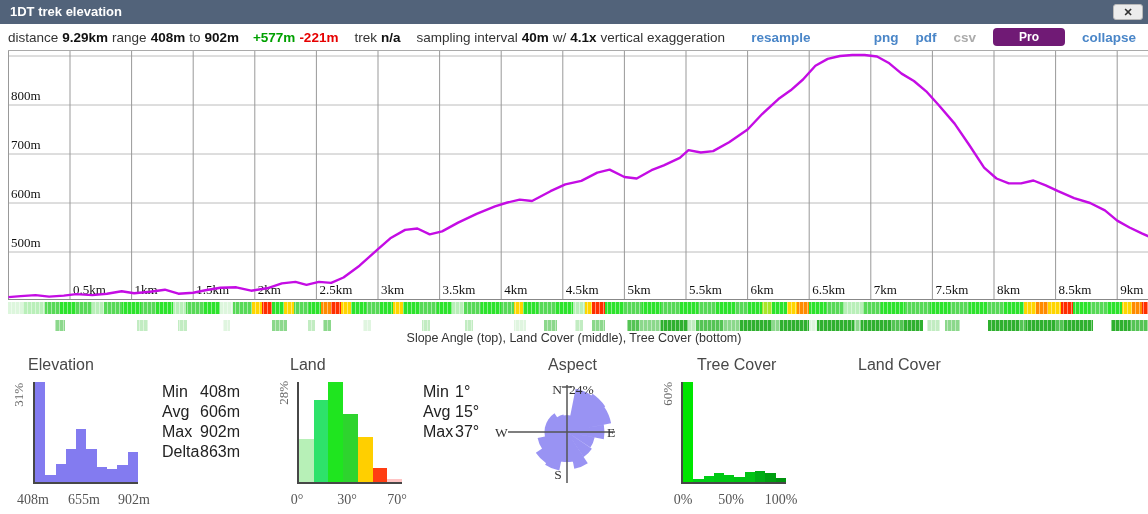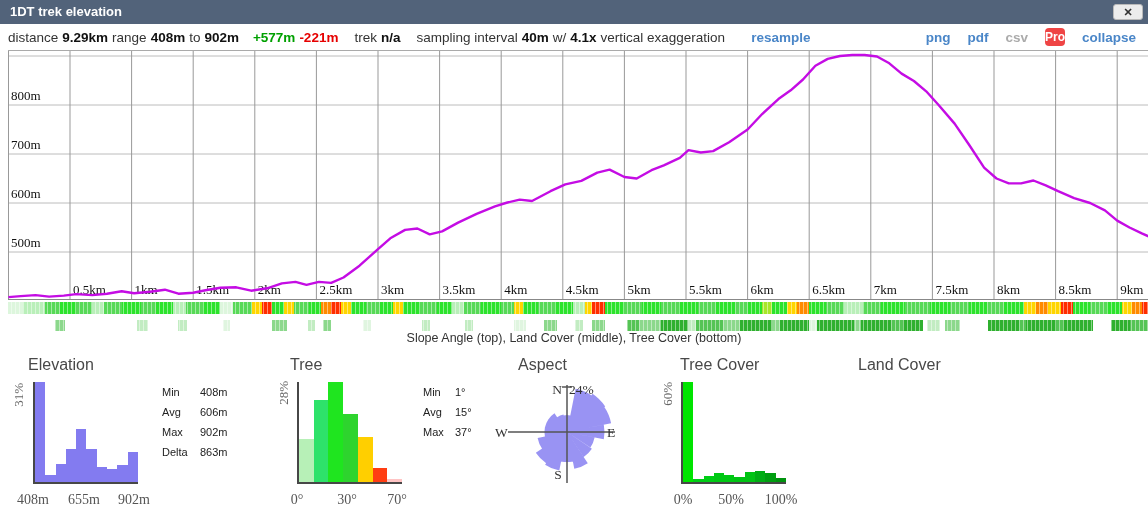--- a/index.html
+++ b/index.html
@@ -13,41 +13,41 @@
   .toolbar{position:absolute;top:24px;left:0;right:0;height:26px;display:flex;align-items:center;
            padding:0 8px;font-size:13.5px;white-space:nowrap;color:#333}
   .tl{margin-right:4px}
   .tv{font-weight:700;color:#111;margin-right:4px}
   .gain{font-weight:700;color:#00a000;margin-right:4px;margin-left:10px}
   .loss{font-weight:700;color:#e60000;margin-right:4px}
   .g12{margin-left:12px}.g22{margin-left:22px}
   .link{color:#4a86c8;font-weight:700;cursor:pointer;text-decoration:none}
   .csvlink{color:#ababab;font-weight:700;cursor:pointer}
   .tbright{margin-left:auto;display:flex;gap:17px;align-items:center;padding-right:4px}
-  .pro{background:#ef4444;color:#fff;font-weight:700;font-size:12px;padding:2px 0;border-radius:4px;cursor:pointer}
+  .pro{background:#701a75;color:#fff;font-weight:700;font-size:12px;padding:2px 26px;border-radius:4px;cursor:pointer}
   #profile-svg{position:absolute;top:50px;left:0}
   .axlab{font-family:"Liberation Serif",serif;font-size:13px;fill:#111}
   .roselab{font-family:"Liberation Serif",serif;font-size:13.5px;fill:#333}
   .strip{position:absolute;left:0;width:1148px;overflow:hidden}
   #strip-slope{top:302px;height:12px}
   #strip-land{top:316px;height:4px}
   #strip-tree{top:320px;height:11px}
   .seg{position:absolute;top:0;bottom:0}
   .strip::after{content:"";position:absolute;left:0;top:0;right:0;bottom:0;
      background:repeating-linear-gradient(90deg,rgba(255,255,255,0) 0 3px,rgba(255,255,255,.45) 3px 4px)}
   .caption{position:absolute;top:331px;left:0;width:100%;text-align:center;font-size:12.5px;color:#333}
   .ptitle{position:absolute;font-size:16px;color:#484848}
   .vlab{position:absolute;font-family:"Liberation Serif",serif;font-size:13px;color:#666;
         writing-mode:vertical-rl;transform:rotate(180deg)}
   .hist{position:absolute;display:flex;align-items:flex-end;width:103px;height:100px;
         border-left:2px solid #474747;border-bottom:2px solid #474747;box-sizing:content-box}
   .bar{flex:1 1 0}
   .hxl{position:absolute;top:492px;transform:translateX(-50%);
        font-family:"Liberation Serif",serif;font-size:14px;color:#555}
-  .stats{position:absolute;font-size:11px;color:#222}
+  .stats{position:absolute;font-size:16px;color:#222}
   .srow{height:20px;line-height:20px}
   .sl{display:inline-block}
   #aspect-svg{position:absolute;left:490px;top:365px}
 </style>
 </head>
 <body>
 
 <div class="titlebar">
   <span>1DT trek elevation</span>
   <button class="closebtn"><span>✕</span></button>
@@ -270,54 +270,54 @@
 <span class="hxl" style="left:33px">408m</span>
 <span class="hxl" style="left:84px">655m</span>
 <span class="hxl" style="left:134px">902m</span>
 <div class="stats" style="left:162px;top:382px">
   <div class="srow"><span class="sl" style="width:38px">Min</span><span>408m</span></div>
   <div class="srow"><span class="sl" style="width:38px">Avg</span><span>606m</span></div>
   <div class="srow"><span class="sl" style="width:38px">Max</span><span>902m</span></div>
   <div class="srow"><span class="sl" style="width:38px">Delta</span><span>863m</span></div>
 </div>
 
-<div class="ptitle" style="left:290px;top:356px">Tree</div>
+<div class="ptitle" style="left:290px;top:356px">Land</div>
 <div class="vlab" style="left:276px;top:381px">28%</div>
 <div id="hist-slope" class="hist" style="left:297px;top:382px">
     <div class="bar" style="height: 42.8571%; background: rgb(183, 240, 183);"></div>
     <div class="bar" style="height: 82.1429%; background: rgb(46, 226, 106);"></div>
     <div class="bar" style="height: 100%; background: rgb(31, 229, 31);"></div>
     <div class="bar" style="height: 67.8571%; background: rgb(46, 212, 46);"></div>
     <div class="bar" style="height: 44.6429%; background: rgb(255, 207, 0);"></div>
     <div class="bar" style="height: 14.2857%; background: rgb(255, 61, 18);"></div>
     <div class="bar" style="height: 2.85714%; background: rgb(255, 196, 196);"></div>
   </div>
 <span class="hxl" style="left:297px">0°</span>
 <span class="hxl" style="left:347px">30°</span>
 <span class="hxl" style="left:397px">70°</span>
 <div class="stats" style="left:423px;top:382px">
   <div class="srow"><span class="sl" style="width:32px">Min</span><span>1°</span></div>
   <div class="srow"><span class="sl" style="width:32px">Avg</span><span>15°</span></div>
   <div class="srow"><span class="sl" style="width:32px">Max</span><span>37°</span></div>
 </div>
 
-<div class="ptitle" style="left:518px;top:356px">Aspect</div>
+<div class="ptitle" style="left:548px;top:356px">Aspect</div>
 <svg id="aspect-svg" width="150" height="125">
     <path d="M77,67 L73.7,50.4 A16.9,16.9 0 0 1 80.3,50.4 ZM77,67 L85.6,23.8 A44.1,44.1 0 0 1 101.5,30.4 ZM77,67 L102.5,28.8 A45.9,45.9 0 0 1 115.2,41.5 ZM77,67 L114.4,42.0 A45.0,45.0 0 0 1 121.1,58.2 ZM77,67 L113.8,59.7 A37.5,37.5 0 0 1 113.8,74.3 ZM77,67 L104.6,72.5 A28.1,28.1 0 0 1 100.4,82.6 ZM77,67 L101.9,83.7 A30.0,30.0 0 0 1 93.7,91.9 ZM77,67 L97.8,98.2 A37.5,37.5 0 0 1 84.3,103.8 ZM77,67 L82.9,96.4 A30.0,30.0 0 0 1 71.1,96.4 ZM77,67 L69.3,105.6 A39.4,39.4 0 0 1 55.1,99.7 ZM77,67 L56.2,98.2 A37.5,37.5 0 0 1 45.8,87.8 ZM77,67 L52.1,83.7 A30.0,30.0 0 0 1 47.6,72.9 ZM77,67 L54.9,71.4 A22.5,22.5 0 0 1 54.9,62.6 ZM77,67 L54.9,62.6 A22.5,22.5 0 0 1 58.3,54.5 ZM77,67 L58.3,54.5 A22.5,22.5 0 0 1 64.5,48.3 ZM77,67 L67.1,52.2 A17.8,17.8 0 0 1 73.5,49.5 Z" fill="#837bf0" fill-opacity="0.82"></path>
     <line x1="18" y1="67" x2="125" y2="67" stroke="#555" stroke-width="1.5"></line>
     <line x1="77" y1="20" x2="77" y2="118" stroke="#555" stroke-width="1.5"></line>
     <line x1="72" y1="22" x2="82" y2="22" stroke="#555" stroke-width="1.5"></line>
     <text x="72" y="29" text-anchor="end" class="roselab" fill="#333">N</text>
     <text x="79" y="29" text-anchor="start" class="roselab" fill="#555">24%</text>
     <text x="5" y="72" text-anchor="start" class="roselab" fill="#333">W</text>
     <text x="117" y="72" text-anchor="start" class="roselab" fill="#333">E</text>
     <text x="68" y="114" text-anchor="middle" class="roselab" fill="#333">S</text>
   </svg>
 
-<div class="ptitle" style="left:680px;top:356px">Tree Cover</div>
+<div class="ptitle" style="left:697px;top:356px">Tree Cover</div>
 <div class="vlab" style="left:660px;top:382px">60%</div>
 <div id="hist-tree" class="hist" style="left:681px;top:382px">
     <div class="bar" style="height: 100%; background: rgb(0, 228, 0);"></div>
     <div class="bar" style="height: 2.66667%; background: rgb(0, 205, 22);"></div>
     <div class="bar" style="height: 6.33333%; background: rgb(0, 205, 22);"></div>
     <div class="bar" style="height: 9%; background: rgb(0, 200, 20);"></div>
     <div class="bar" style="height: 7%; background: rgb(0, 200, 20);"></div>
     <div class="bar" style="height: 5.33333%; background: rgb(0, 195, 20);"></div>
     <div class="bar" style="height: 10.3333%; background: rgb(0, 195, 20);"></div>
     <div class="bar" style="height: 11.3333%; background: rgb(0, 173, 20);"></div>

